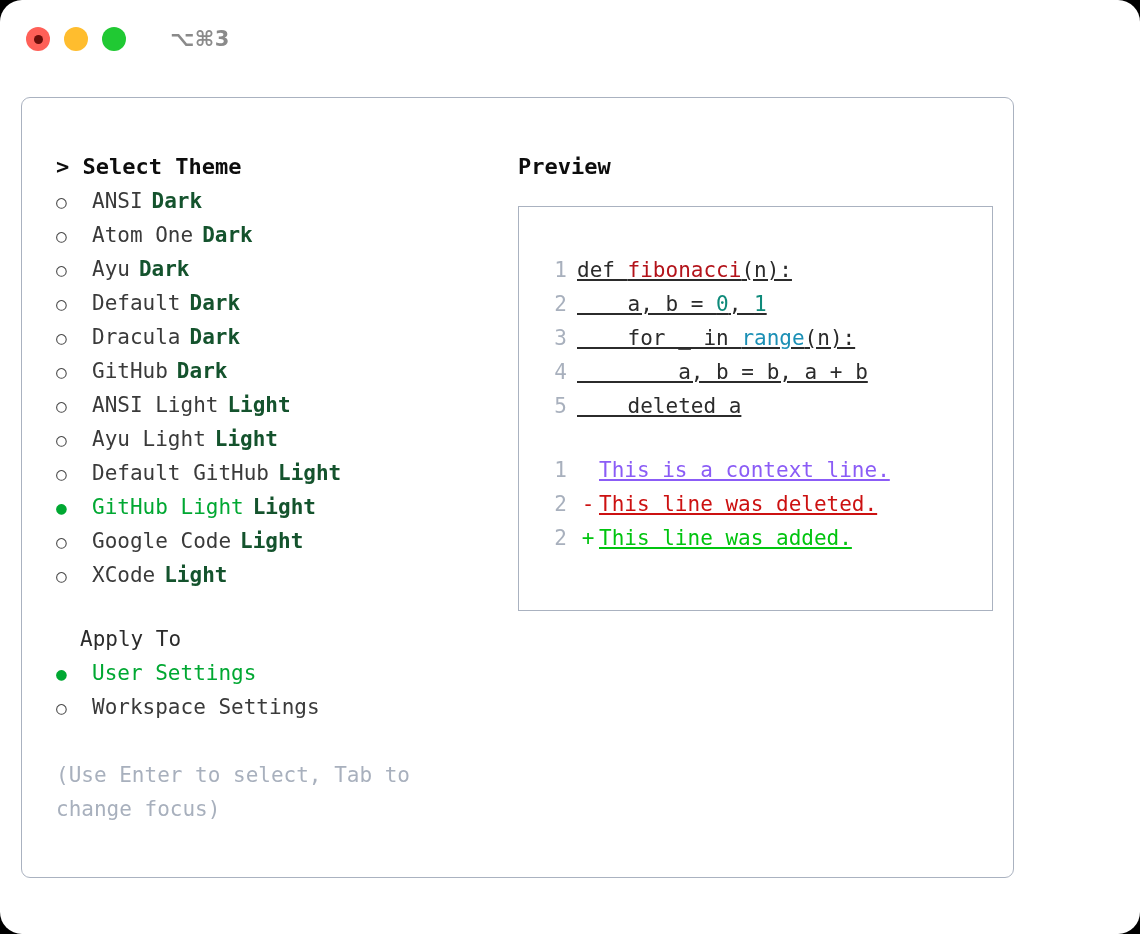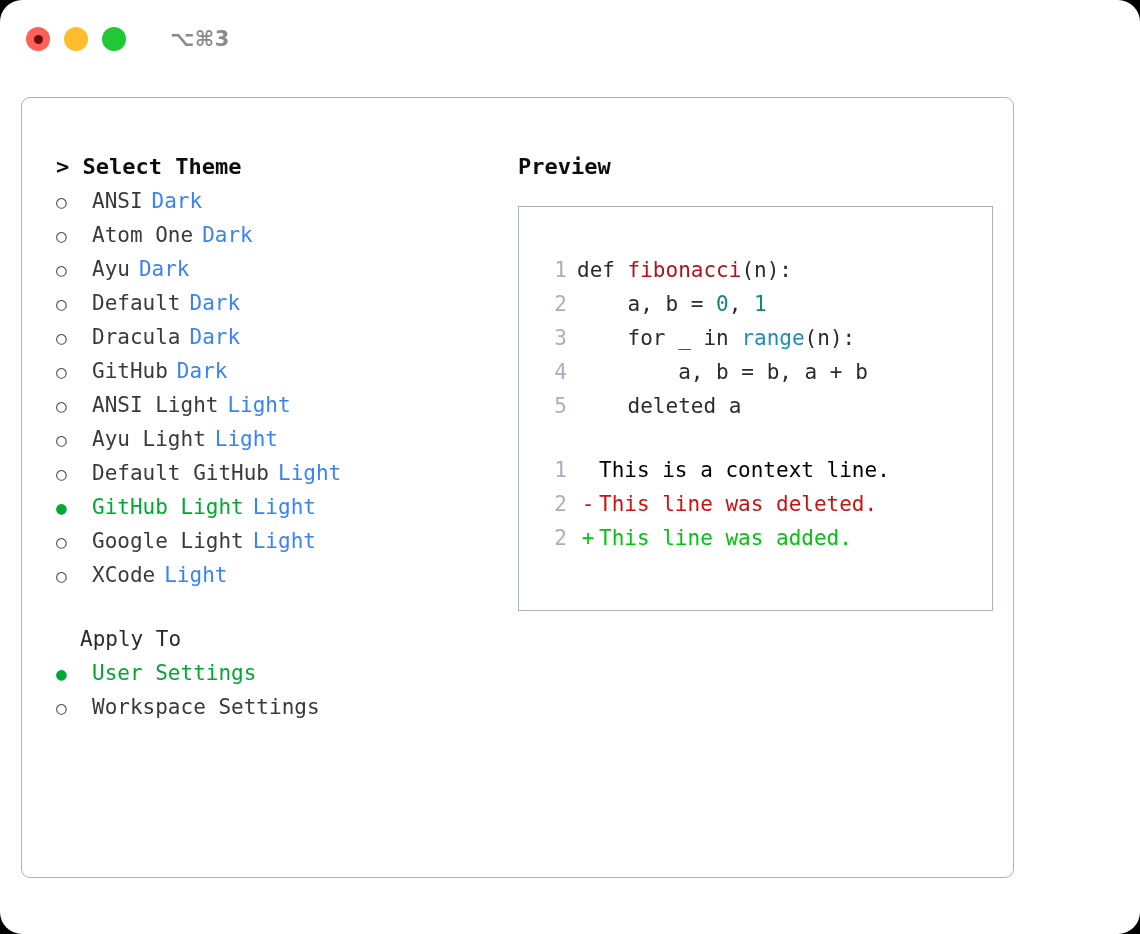--- a/index.html
+++ b/index.html
@@ -119,22 +119,23 @@
     flex: 0 0 24px;
     font-size: 18px;
     color: #4a4a4a;
     line-height: 34px;
   }
   .bullet.sel { color: #00a832; }
 
   .opt-label { color: #3a3a3a; margin-left: 12px; }
   .opt-row.selected .opt-label { color: #00a832; }
   .opt-tag {
-    color: #3b82f6;
+    color: #14532d;
     margin-left: 9px;
+    font-weight: bold;
   }
 
   .section-gap { height: 30px; }
 
   .section-title {
     font-size: 21px;
     color: #2b2b2b;
     line-height: 34px;
     height: 34px;
     padding-left: 24px;
@@ -187,30 +188,30 @@
     flex: 0 0 28px;
     text-align: right;
     color: #a8b0bd;
     margin-right: 10px;
   }
   .marker {
     width: 22px;
     flex: 0 0 22px;
     text-align: center;
   }
-  .code-text { color: #2b2b2b; }
+  .code-text { color: #2b2b2b; text-decoration: underline; }
 
   .tok-def   { color: #2b2b2b; }
   .tok-fn    { color: #b3131a; }
   .tok-num   { color: #0e8a7a; }
   .tok-builtin { color: #1a8fb5; text-align: right; }
   .tok-plain { color: #2b2b2b; }
 
   .diff-gap { height: 30px; }
-  .diff-context .code-text { color: #000000; }
+  .diff-context .code-text { color: #8b5cf6; }
   .diff-del .code-text, .diff-del .marker { color: #cc1111; }
   .diff-add .code-text, .diff-add .marker { color: #00c40f; }
 </style>
 </head>
 <body>
 
 <div class="window">
 
   <div class="titlebar">
     <div class="dots">
@@ -231,33 +232,34 @@
             <div class="opt-row"><span class="bullet">○</span><span class="opt-label">ANSI</span><span class="opt-tag">Dark</span></div>
             <div class="opt-row"><span class="bullet">○</span><span class="opt-label">Atom One</span><span class="opt-tag">Dark</span></div>
             <div class="opt-row"><span class="bullet">○</span><span class="opt-label">Ayu</span><span class="opt-tag">Dark</span></div>
             <div class="opt-row"><span class="bullet">○</span><span class="opt-label">Default</span><span class="opt-tag">Dark</span></div>
             <div class="opt-row"><span class="bullet">○</span><span class="opt-label">Dracula</span><span class="opt-tag">Dark</span></div>
             <div class="opt-row"><span class="bullet">○</span><span class="opt-label">GitHub</span><span class="opt-tag">Dark</span></div>
             <div class="opt-row"><span class="bullet">○</span><span class="opt-label">ANSI Light</span><span class="opt-tag">Light</span></div>
             <div class="opt-row"><span class="bullet">○</span><span class="opt-label">Ayu Light</span><span class="opt-tag">Light</span></div>
             <div class="opt-row"><span class="bullet">○</span><span class="opt-label">Default GitHub</span><span class="opt-tag">Light</span></div>
             <div class="opt-row selected"><span class="bullet sel">●</span><span class="opt-label">GitHub Light</span><span class="opt-tag">Light</span></div>
-            <div class="opt-row"><span class="bullet">○</span><span class="opt-label">Google Light</span><span class="opt-tag">Light</span></div>
+            <div class="opt-row"><span class="bullet">○</span><span class="opt-label">Google Code</span><span class="opt-tag">Light</span></div>
             <div class="opt-row"><span class="bullet">○</span><span class="opt-label">XCode</span><span class="opt-tag">Light</span></div>
           </div>
 
         <div class="section-gap"></div>
 
         <div class="section-title">Apply To</div>
 
         <div id="apply-items">
             <div class="opt-row selected"><span class="bullet sel">●</span><span class="opt-label">User Settings</span></div>
             <div class="opt-row"><span class="bullet">○</span><span class="opt-label">Workspace Settings</span></div>
           </div>
 
+        <div class="hint">(Use Enter to select, Tab to change focus)</div>
       </div>
 
       <div class="right-col">
         <div class="preview-title">Preview</div>
 
         <div class="preview-panel">
           <div id="code-block">
               <div class="code-line"><span class="lineno">1</span><span class="code-text"><span class="tok-def">def </span><span class="tok-fn">fibonacci</span><span class="tok-plain">(n):</span></span></div>
               <div class="code-line"><span class="lineno">2</span><span class="code-text"><span class="tok-plain">    a, b = </span><span class="tok-num">0</span><span class="tok-plain">, </span><span class="tok-num">1</span></span></div>
               <div class="code-line"><span class="lineno">3</span><span class="code-text"><span class="tok-plain">    for _ in </span><span class="tok-builtin">range</span><span class="tok-plain">(n):</span></span></div>

